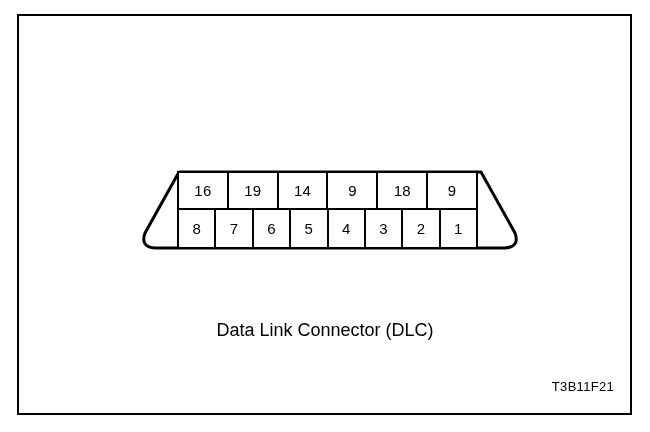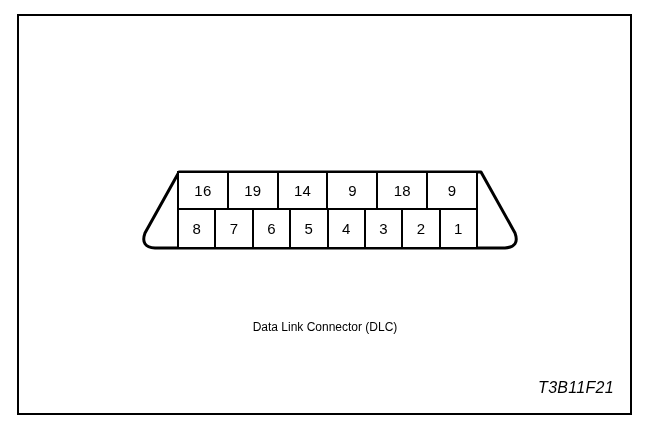--- a/index.html
+++ b/index.html
@@ -91,37 +91,36 @@
     border-right: none;
   }
 
   
   #caption {
     position: absolute;
     left: 0;
     top: 320px;
     width: 650px;
     text-align: center;
-    font-size: 12px;
+    font-size: 18px;
     line-height: 1.2;
     color: #000000;
     white-space: nowrap;
   }
 
   
   #reference-code {
     position: absolute;
     right: 36px;
     top: 380px;
-    font-size: 16px;
+    font-size: 13px;
     line-height: 1;
     letter-spacing: 0.3px;
     color: #000000;
     white-space: nowrap;
-    font-style: italic;
   }
 </style>
 </head>
 <body>
 
 <div id="figure-root">
 
   <div id="page-frame"></div>
 
   <div id="connector-assembly">

